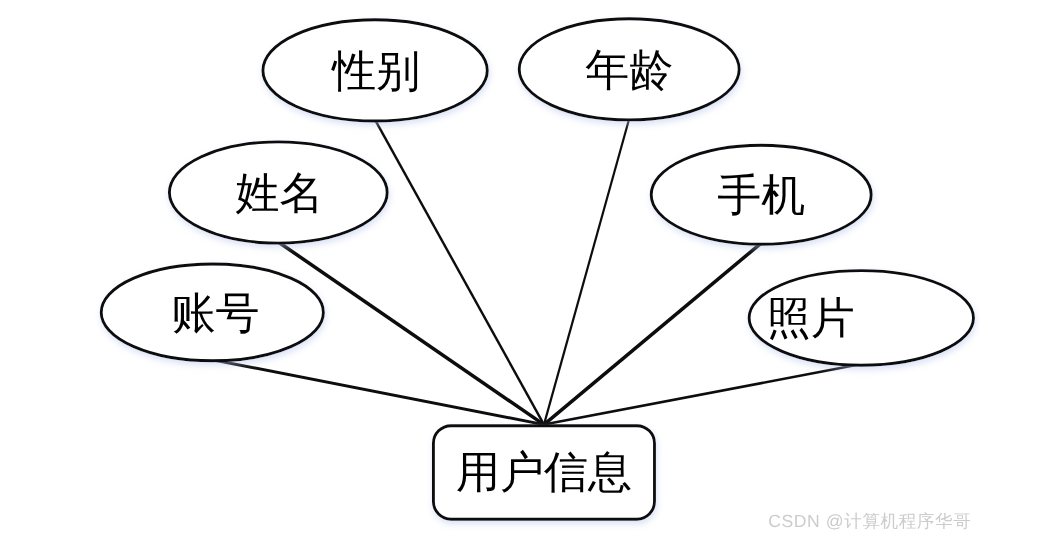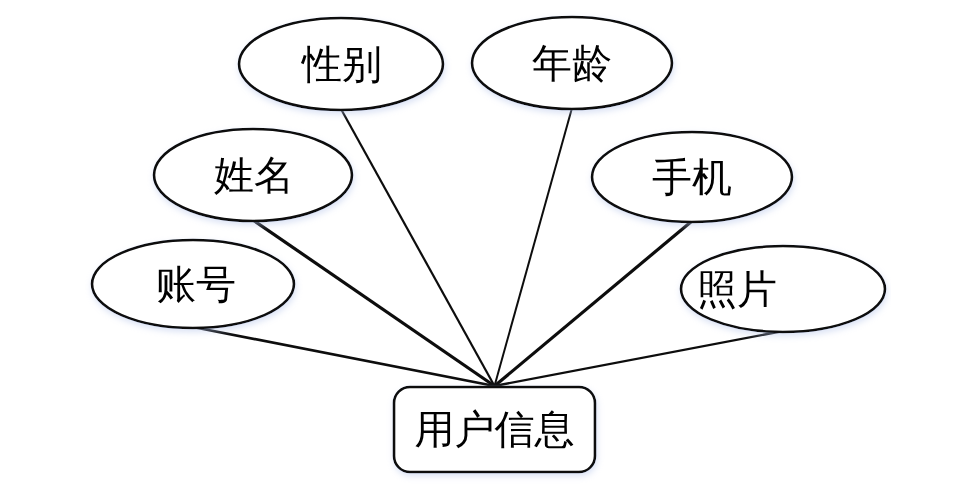--- a/index.html
+++ b/index.html
@@ -88,14 +88,15 @@
       <ellipse class="shape" cx="783" cy="289" rx="102" ry="43"></ellipse>
       <text class="node-label" x="737" y="303">照片</text>
     </g>
 
     <g>
       <rect class="shape" x="394" y="387" width="201" height="85" rx="16" ry="16" stroke-width="2.8"></rect>
       <text class="node-label" x="494.5" y="443">用户信息</text>
     </g>
   </svg>
 
+  <div class="watermark">CSDN @计算机程序华哥</div>
 
 </div>
 
 </body></html>

